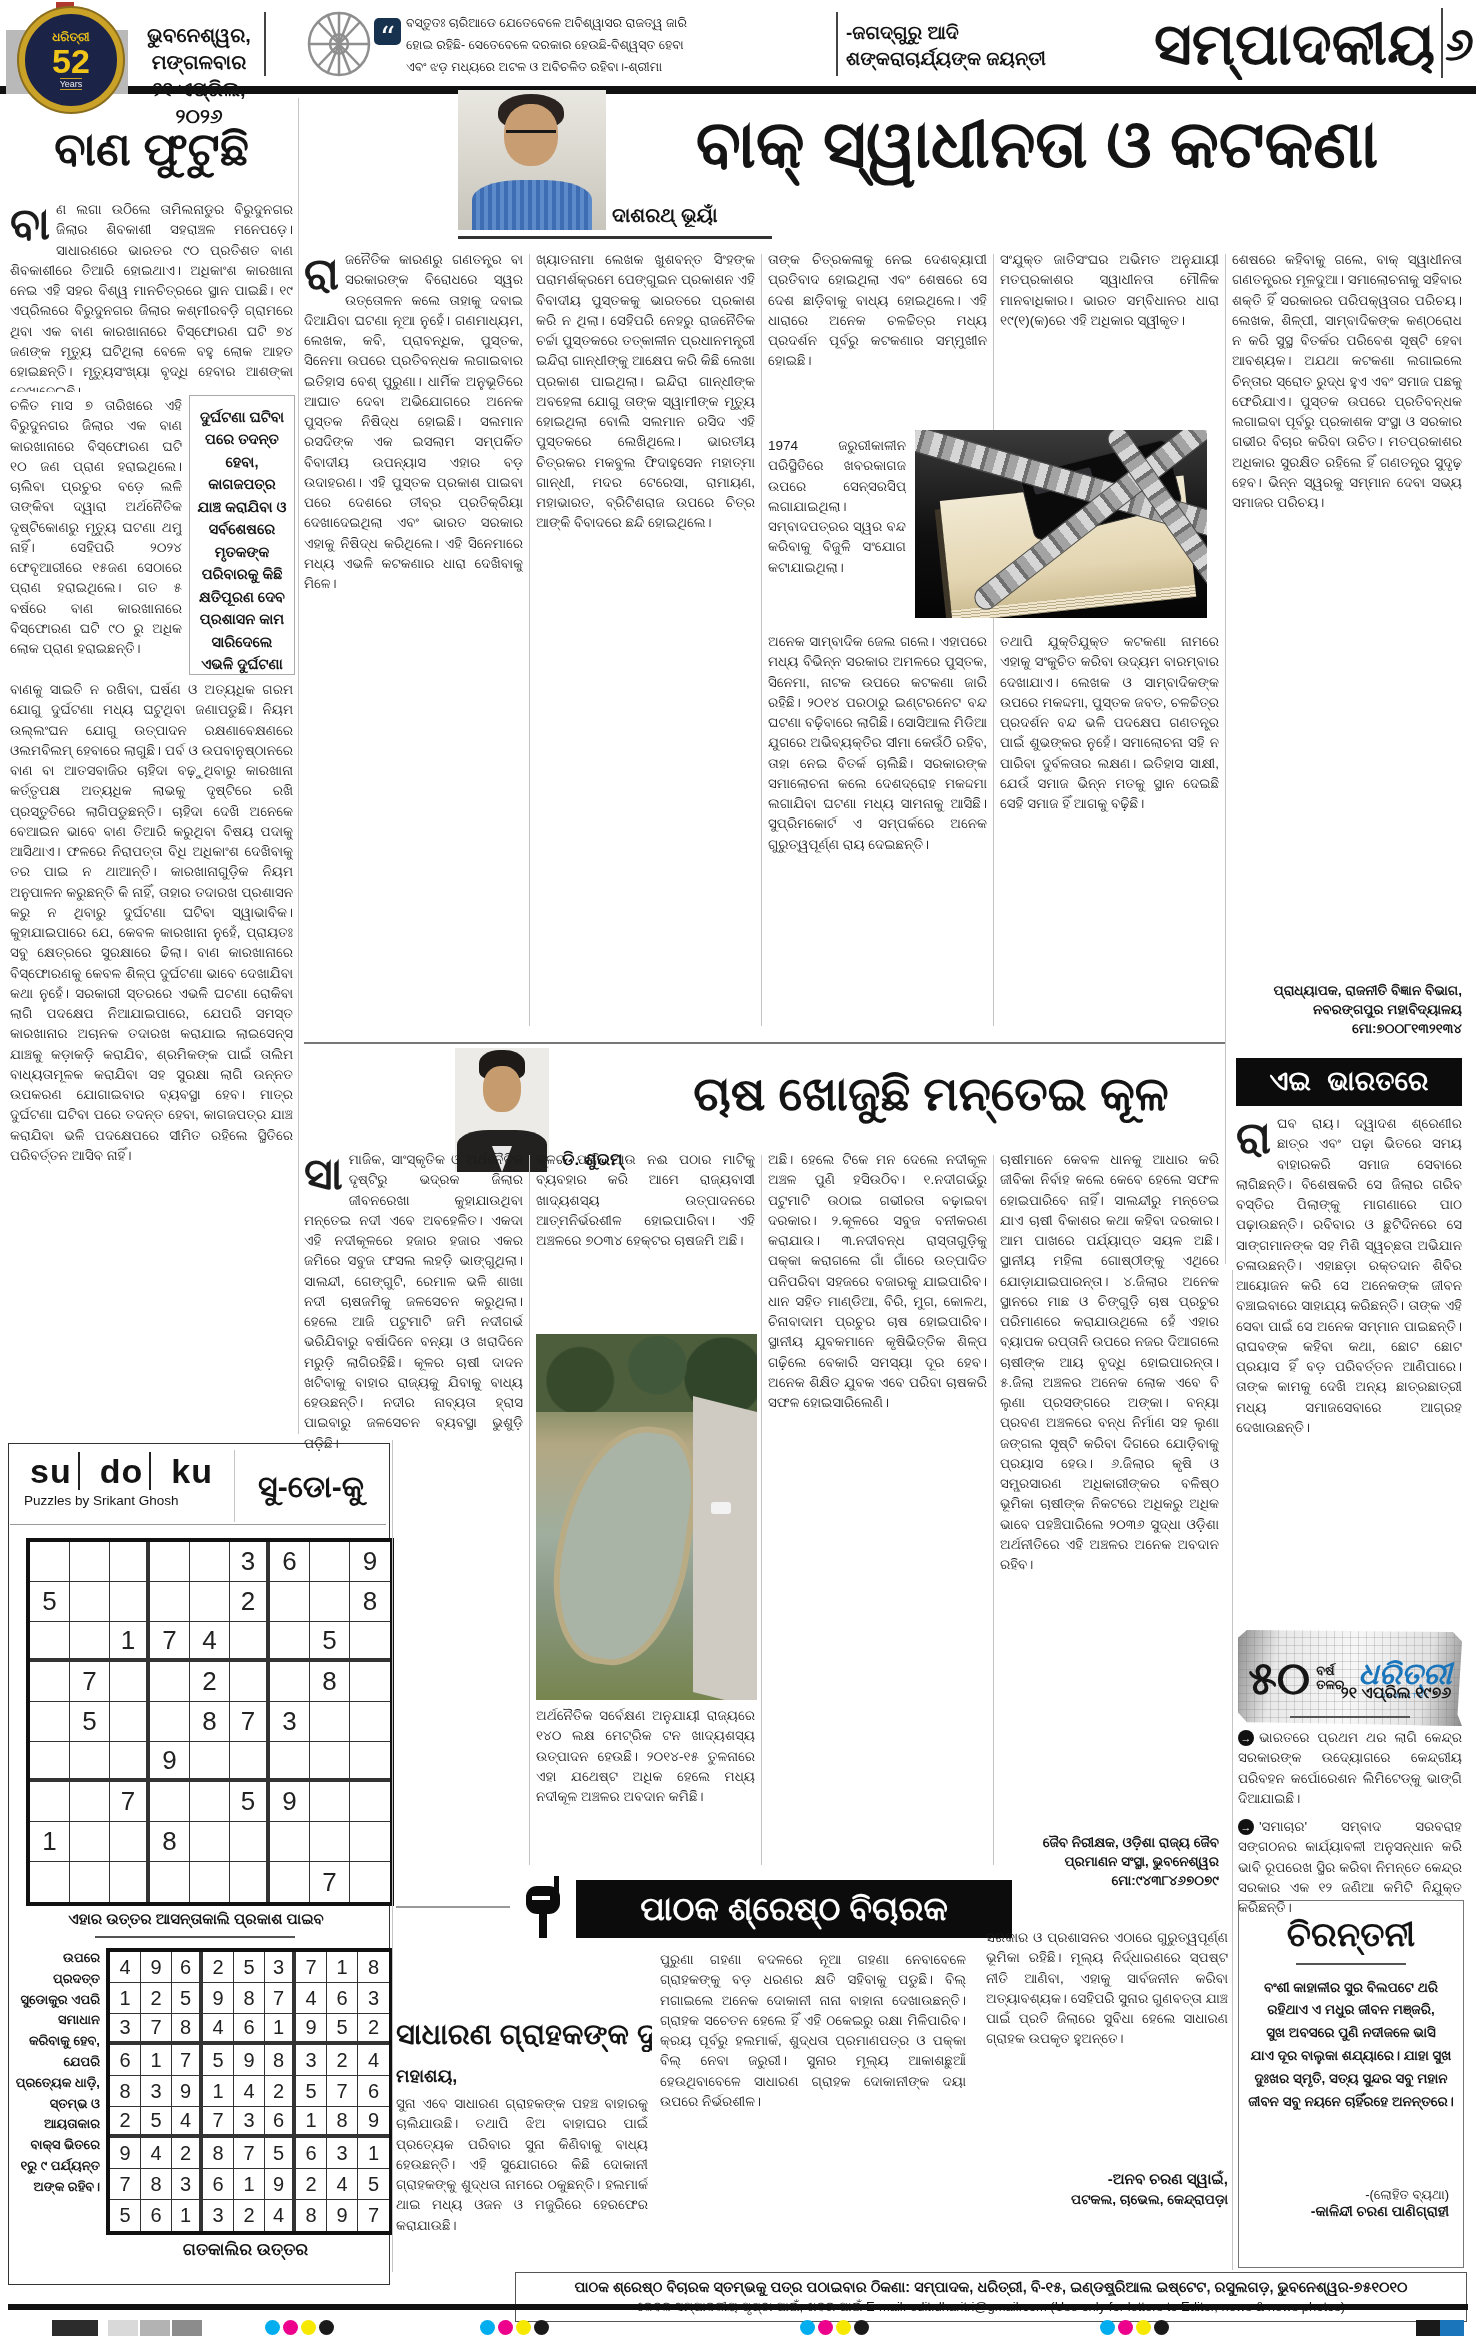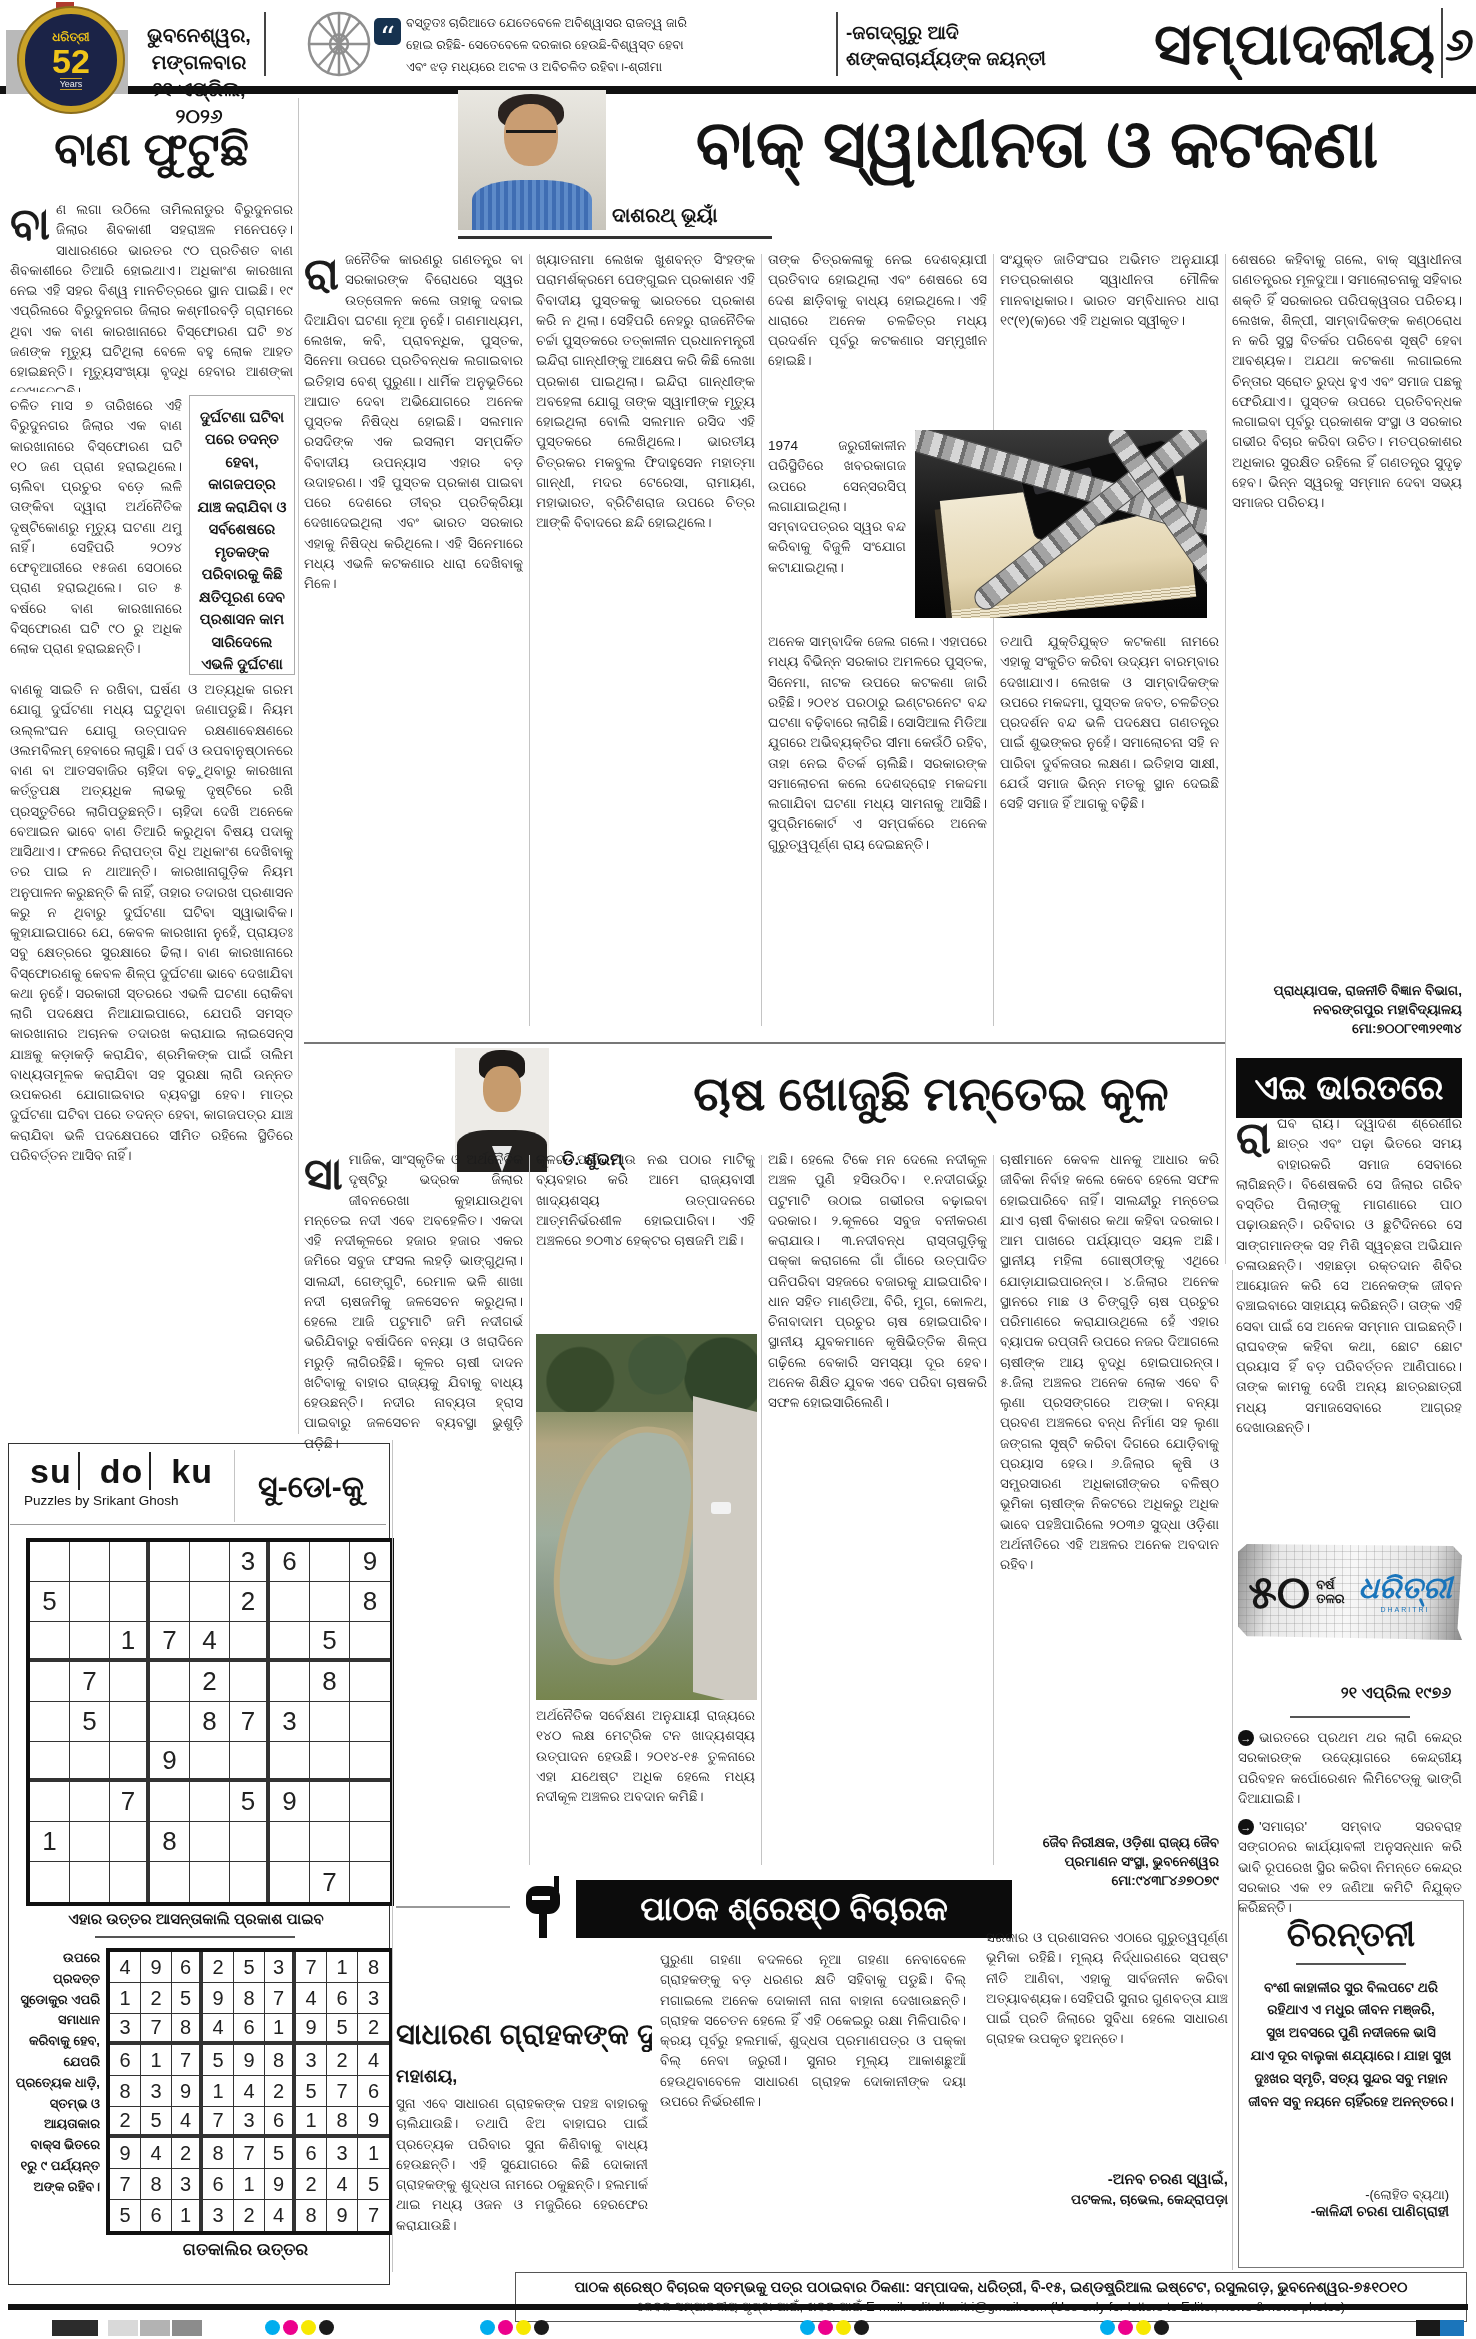--- a/index.html
+++ b/index.html
@@ -232,26 +232,26 @@
   <div class="ab jt" style="left:768px;top:1150px;width:219px;height:718px;">ଅଛି। ହେଲେ ଟିକେ ମନ ଦେଲେ ନଦୀକୂଳ ଅଞ୍ଚଳ ପୁଣି ହସିଉଠିବ। ୧.ନଦୀଗର୍ଭରୁ ପଟୁମାଟି ଉଠାଇ ଗଭୀରତା ବଢ଼ାଇବା ଦରକାର। ୨.କୂଳରେ ସବୁଜ ବନୀକରଣ କରାଯାଉ। ୩.ନଦୀବନ୍ଧ ରାସ୍ତାଗୁଡ଼ିକୁ ପକ୍କା କରାଗଲେ ଗାଁ ଗାଁରେ ଉତ୍ପାଦିତ ପନିପରିବା ସହଜରେ ବଜାରକୁ ଯାଇପାରିବ। ଧାନ ସହିତ ମାଣ୍ଡିଆ, ବିରି, ମୁଗ, କୋଳଥ, ଚିନାବାଦାମ ପ୍ରଚୁର ଚାଷ ହୋଇପାରିବ। ସ୍ଥାନୀୟ ଯୁବକମାନେ କୃଷିଭିତ୍ତିକ ଶିଳ୍ପ ଗଢ଼ିଲେ ବେକାରି ସମସ୍ୟା ଦୂର ହେବ। ଅନେକ ଶିକ୍ଷିତ ଯୁବକ ଏବେ ପରିବା ଚାଷକରି ସଫଳ ହୋଇସାରିଲେଣି।</div>
   <div class="ab jt" style="left:1000px;top:1150px;width:219px;height:680px;">ଚାଷୀମାନେ କେବଳ ଧାନକୁ ଆଧାର କରି ଜୀବିକା ନିର୍ବାହ କଲେ କେବେ ହେଲେ ସଫଳ ହୋଇପାରିବେ ନାହିଁ। ସାଲନ୍ଦୀରୁ ମନ୍ତେଇ ଯାଏ ଚାଷୀ ବିକାଶର କଥା କହିବା ଦରକାର। ଆମ ପାଖରେ ପର୍ଯ୍ୟାପ୍ତ ସୟଳ ଅଛି। ସ୍ଥାନୀୟ ମହିଳା ଗୋଷ୍ଠୀଙ୍କୁ ଏଥିରେ ଯୋଡ଼ାଯାଇପାରନ୍ତା। ୪.ଜିଲାର ଅନେକ ସ୍ଥାନରେ ମାଛ ଓ ଚିଙ୍ଗୁଡ଼ି ଚାଷ ପ୍ରଚୁର ପରିମାଣରେ କରାଯାଉଥିଲେ ହେଁ ଏହାର ବ୍ୟାପକ ରପ୍ତାନି ଉପରେ ନଜର ଦିଆଗଲେ ଚାଷୀଙ୍କ ଆୟ ବୃଦ୍ଧି ହୋଇପାରନ୍ତା। ୫.ଜିଲା ଅଞ୍ଚଳର ଅନେକ ଲୋକ ଏବେ ବି ଲୁଣା ପ୍ରସଙ୍ଗରେ ଅଙ୍କା। ବନ୍ୟା ପ୍ରବଣ ଅଞ୍ଚଳରେ ବନ୍ଧ ନିର୍ମାଣ ସହ ଲୁଣା ଜଙ୍ଗଲ ସୃଷ୍ଟି କରିବା ଦିଗରେ ଯୋଡ଼ିବାକୁ ପ୍ରୟାସ ହେଉ। ୬.ଜିଲାର କୃଷି ଓ ସମ୍ପ୍ରସାରଣ ଅଧିକାରୀଙ୍କର ବଳିଷ୍ଠ ଭୂମିକା ଚାଷୀଙ୍କ ନିକଟରେ ଅଧିକରୁ ଅଧିକ ଭାବେ ପହଞ୍ଚିପାରିଲେ ୨୦୩୬ ସୁଦ୍ଧା ଓଡ଼ିଶା ଅର୍ଥନୀତିରେ ଏହି ଅଞ୍ଚଳର ଅନେକ ଅବଦାନ ରହିବ।</div>
   <div class="ab rt bold preline" style="left:1000px;top:1834px;width:219px;height:64px;font-size:13.5px;line-height:1.4;">ଜୈବ ନିରୀକ୍ଷକ, ଓଡ଼ିଶା ରାଜ୍ୟ ଜୈବ
 ପ୍ରମାଣନ ସଂସ୍ଥା, ଭୁବନେଶ୍ୱର
 ମୋ:୯୪୩୮୪୬୭୦୭୯</div>
 
   <div class="ab cdiv" style="left:529px;top:1155px;height:710px;"></div>
   <div class="ab cdiv" style="left:761px;top:1155px;height:710px;"></div>
   <div class="ab cdiv" style="left:993px;top:1155px;height:710px;"></div>
 
-  <div class="ab blackbox bold nowrap" style="left:1236px;top:1058px;width:226px;height:60px;font-size:34px;">ଏଇ ଭାରତରେ</div>
+  <div class="ab blackbox bold nowrap" style="left:1236px;top:1058px;width:226px;height:48px;font-size:27px;font-family:Liberation Mono, monospace;">ଏଇ ଭାରତରେ</div>
   <div class="ab jt" style="left:1236px;top:1114px;width:226px;height:456px;">
     <span class="dropcap">ରା</span><span>ଘବ ରାୟ। ଦ୍ୱାଦଶ ଶ୍ରେଣୀର ଛାତ୍ର ଏବଂ ପଢ଼ା ଭିତରେ ସମୟ ବାହାରକରି ସମାଜ ସେବାରେ ଲାଗିଛନ୍ତି। ବିଶେଷକରି ସେ ଜିଲାର ଗରିବ ବସ୍ତିର ପିଲାଙ୍କୁ ମାଗଣାରେ ପାଠ ପଢ଼ାଉଛନ୍ତି। ରବିବାର ଓ ଛୁଟିଦିନରେ ସେ ସାଙ୍ଗମାନଙ୍କ ସହ ମିଶି ସ୍ୱଚ୍ଛତା ଅଭିଯାନ ଚଳାଉଛନ୍ତି। ଏହାଛଡ଼ା ରକ୍ତଦାନ ଶିବିର ଆୟୋଜନ କରି ସେ ଅନେକଙ୍କ ଜୀବନ ବଞ୍ଚାଇବାରେ ସାହାଯ୍ୟ କରିଛନ୍ତି। ତାଙ୍କ ଏହି ସେବା ପାଇଁ ସେ ଅନେକ ସମ୍ମାନ ପାଇଛନ୍ତି। ରାଘବଙ୍କ କହିବା କଥା, ଛୋଟ ଛୋଟ ପ୍ରୟାସ ହିଁ ବଡ଼ ପରିବର୍ତ୍ତନ ଆଣିପାରେ। ତାଙ୍କ କାମକୁ ଦେଖି ଅନ୍ୟ ଛାତ୍ରଛାତ୍ରୀ ମଧ୍ୟ ସମାଜସେବାରେ ଆଗ୍ରହ ଦେଖାଉଛନ୍ତି।</span>
   </div>
 
-  <div class="ab banner50" style="left:1238px;top:1544px;width:224px;height:96px;">
+  <div class="ab banner50" style="left:1238px;top:1630px;width:224px;height:96px;">
     <span style="font-size:46px;font-weight:bold;color:#161616;">୫୦</span>
     <span style="font-size:13px;font-weight:bold;width:36px;line-height:1.1;">ବର୍ଷ ତଳର</span>
     <span style="display:inline-block;text-align:center;">
       <span style="display:block;font-size:30px;font-weight:bold;font-style:italic;color:#1b75bb;">ଧରିତ୍ରୀ</span>
       <span style="display:block;font-size:7px;color:#1b75bb;letter-spacing:2px;">DHARITRI</span>
     </span>
   </div>
   <div class="ab ctr bold nowrap" style="left:1284px;top:1684px;width:224px;font-size:16px;">୨୧ ଏପ୍ରିଲ ୧୯୭୬</div>
   <div class="ab" style="left:1290px;top:1716px;width:120px;height:2px;background:#555;"></div>
 

